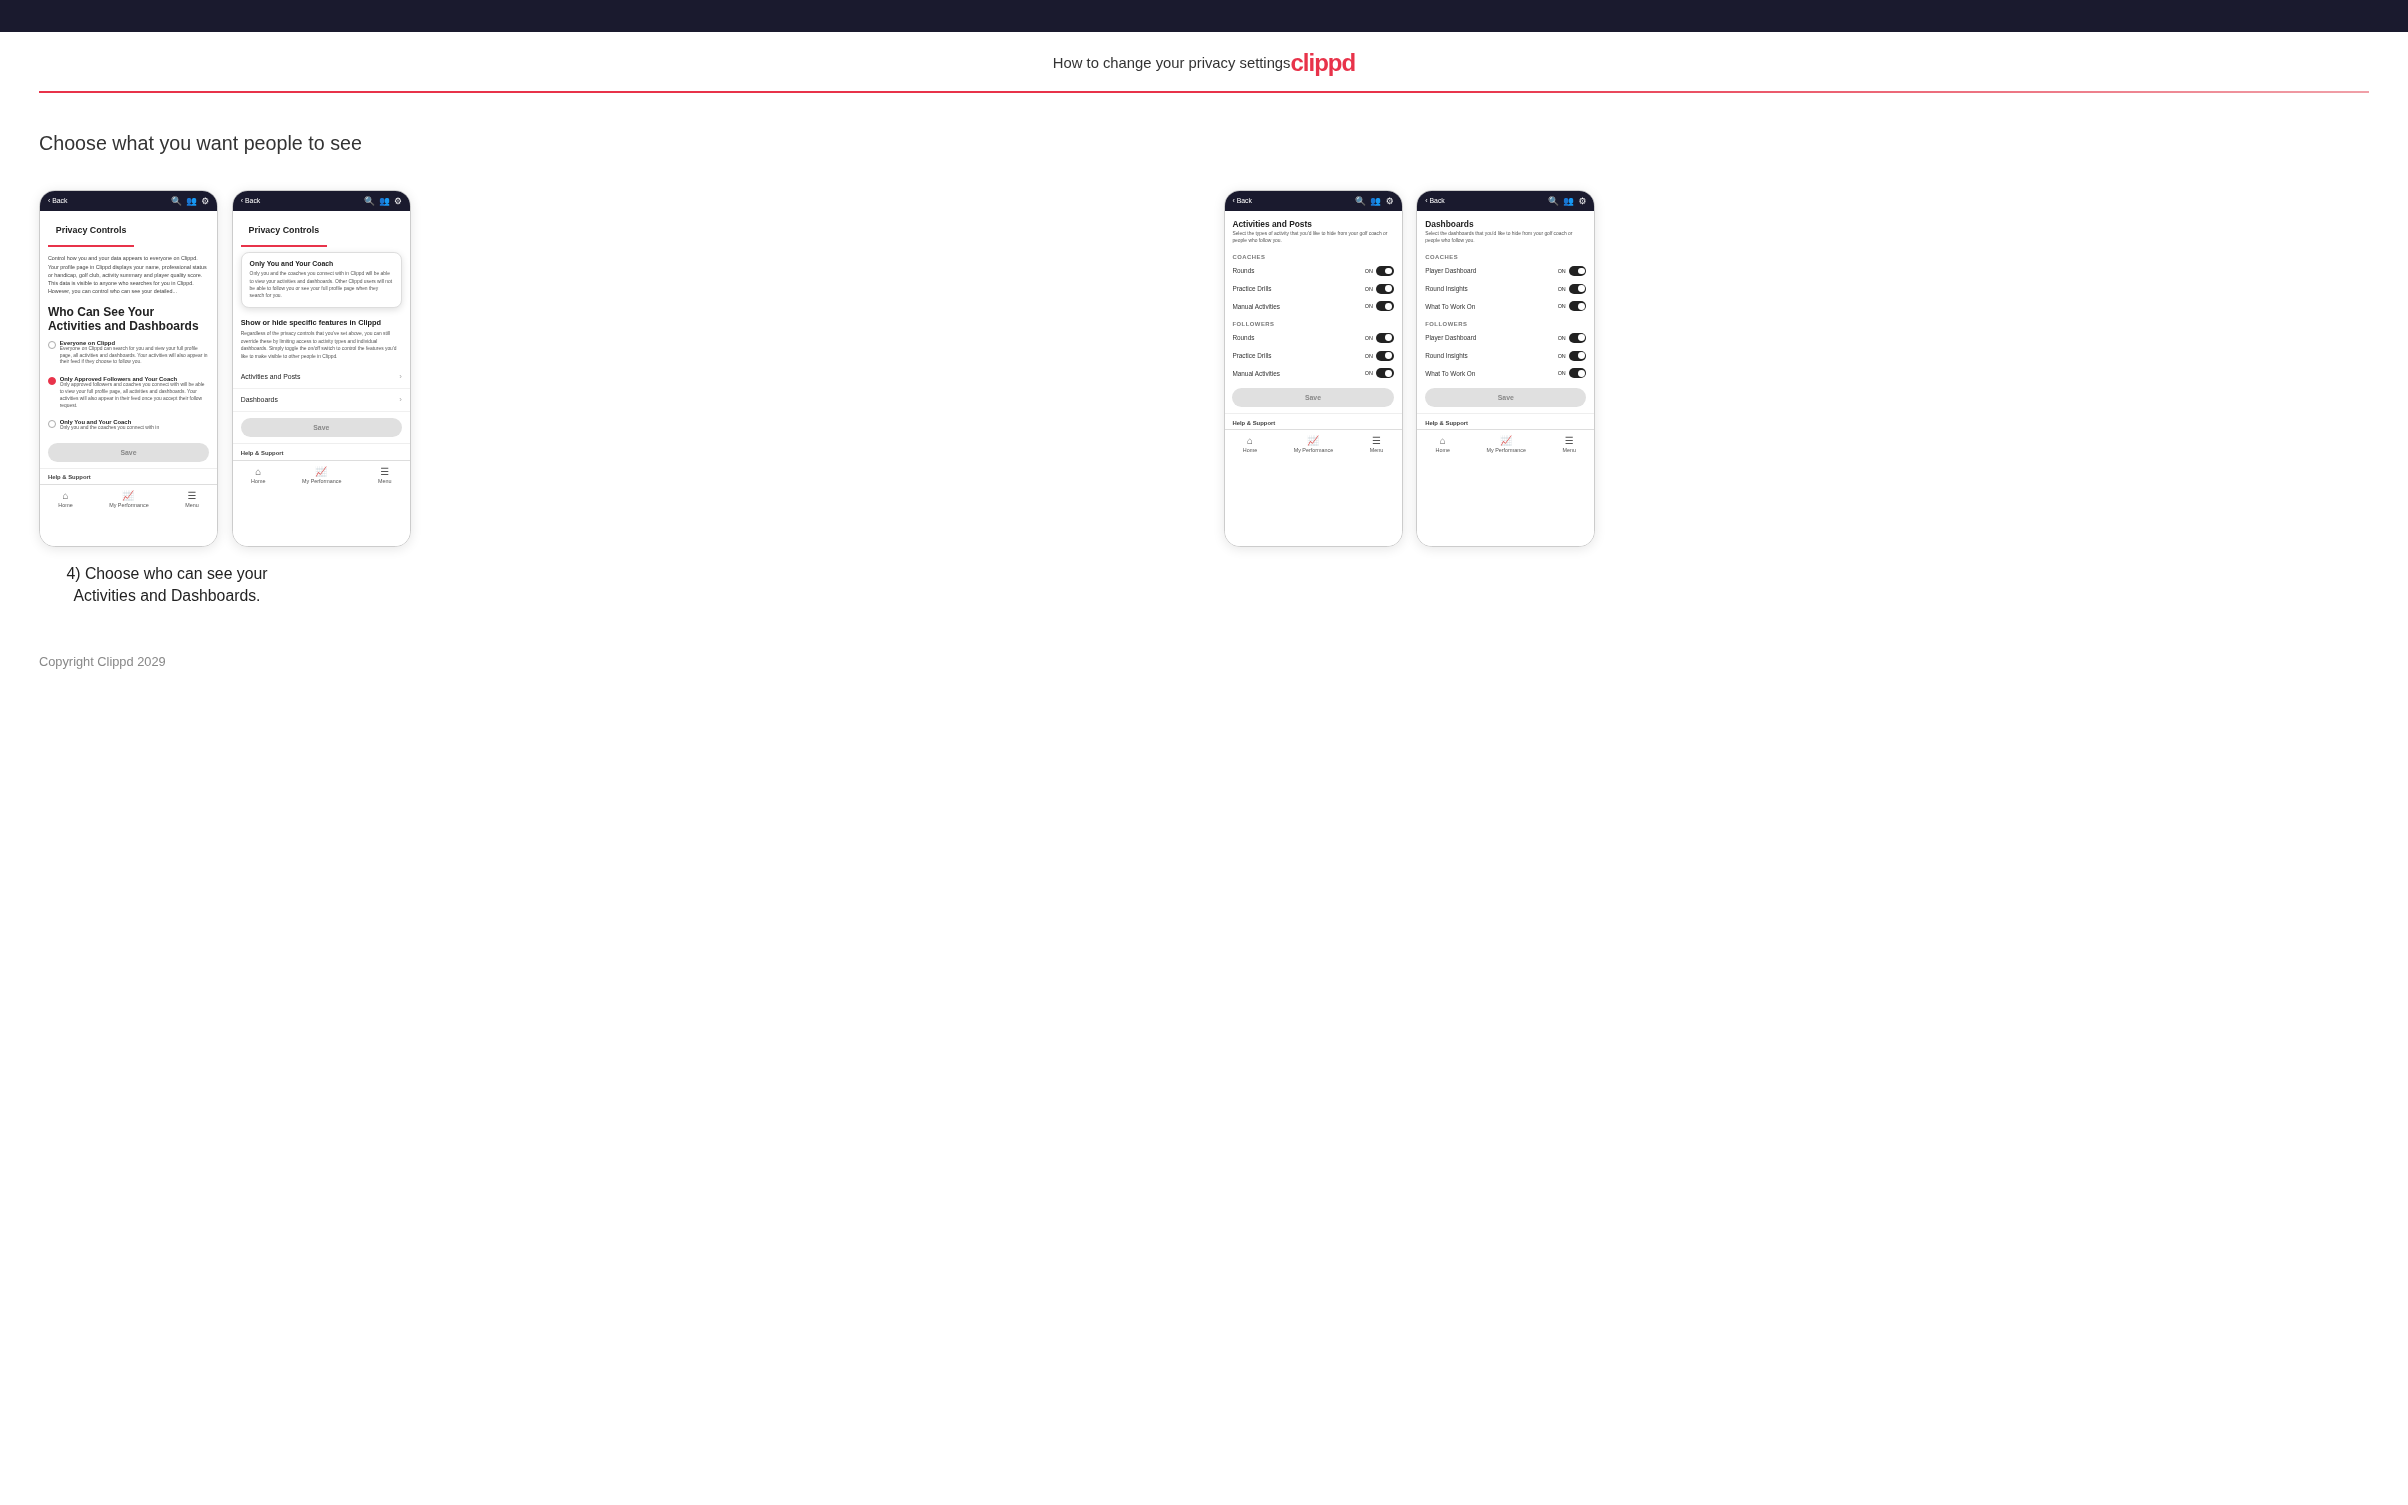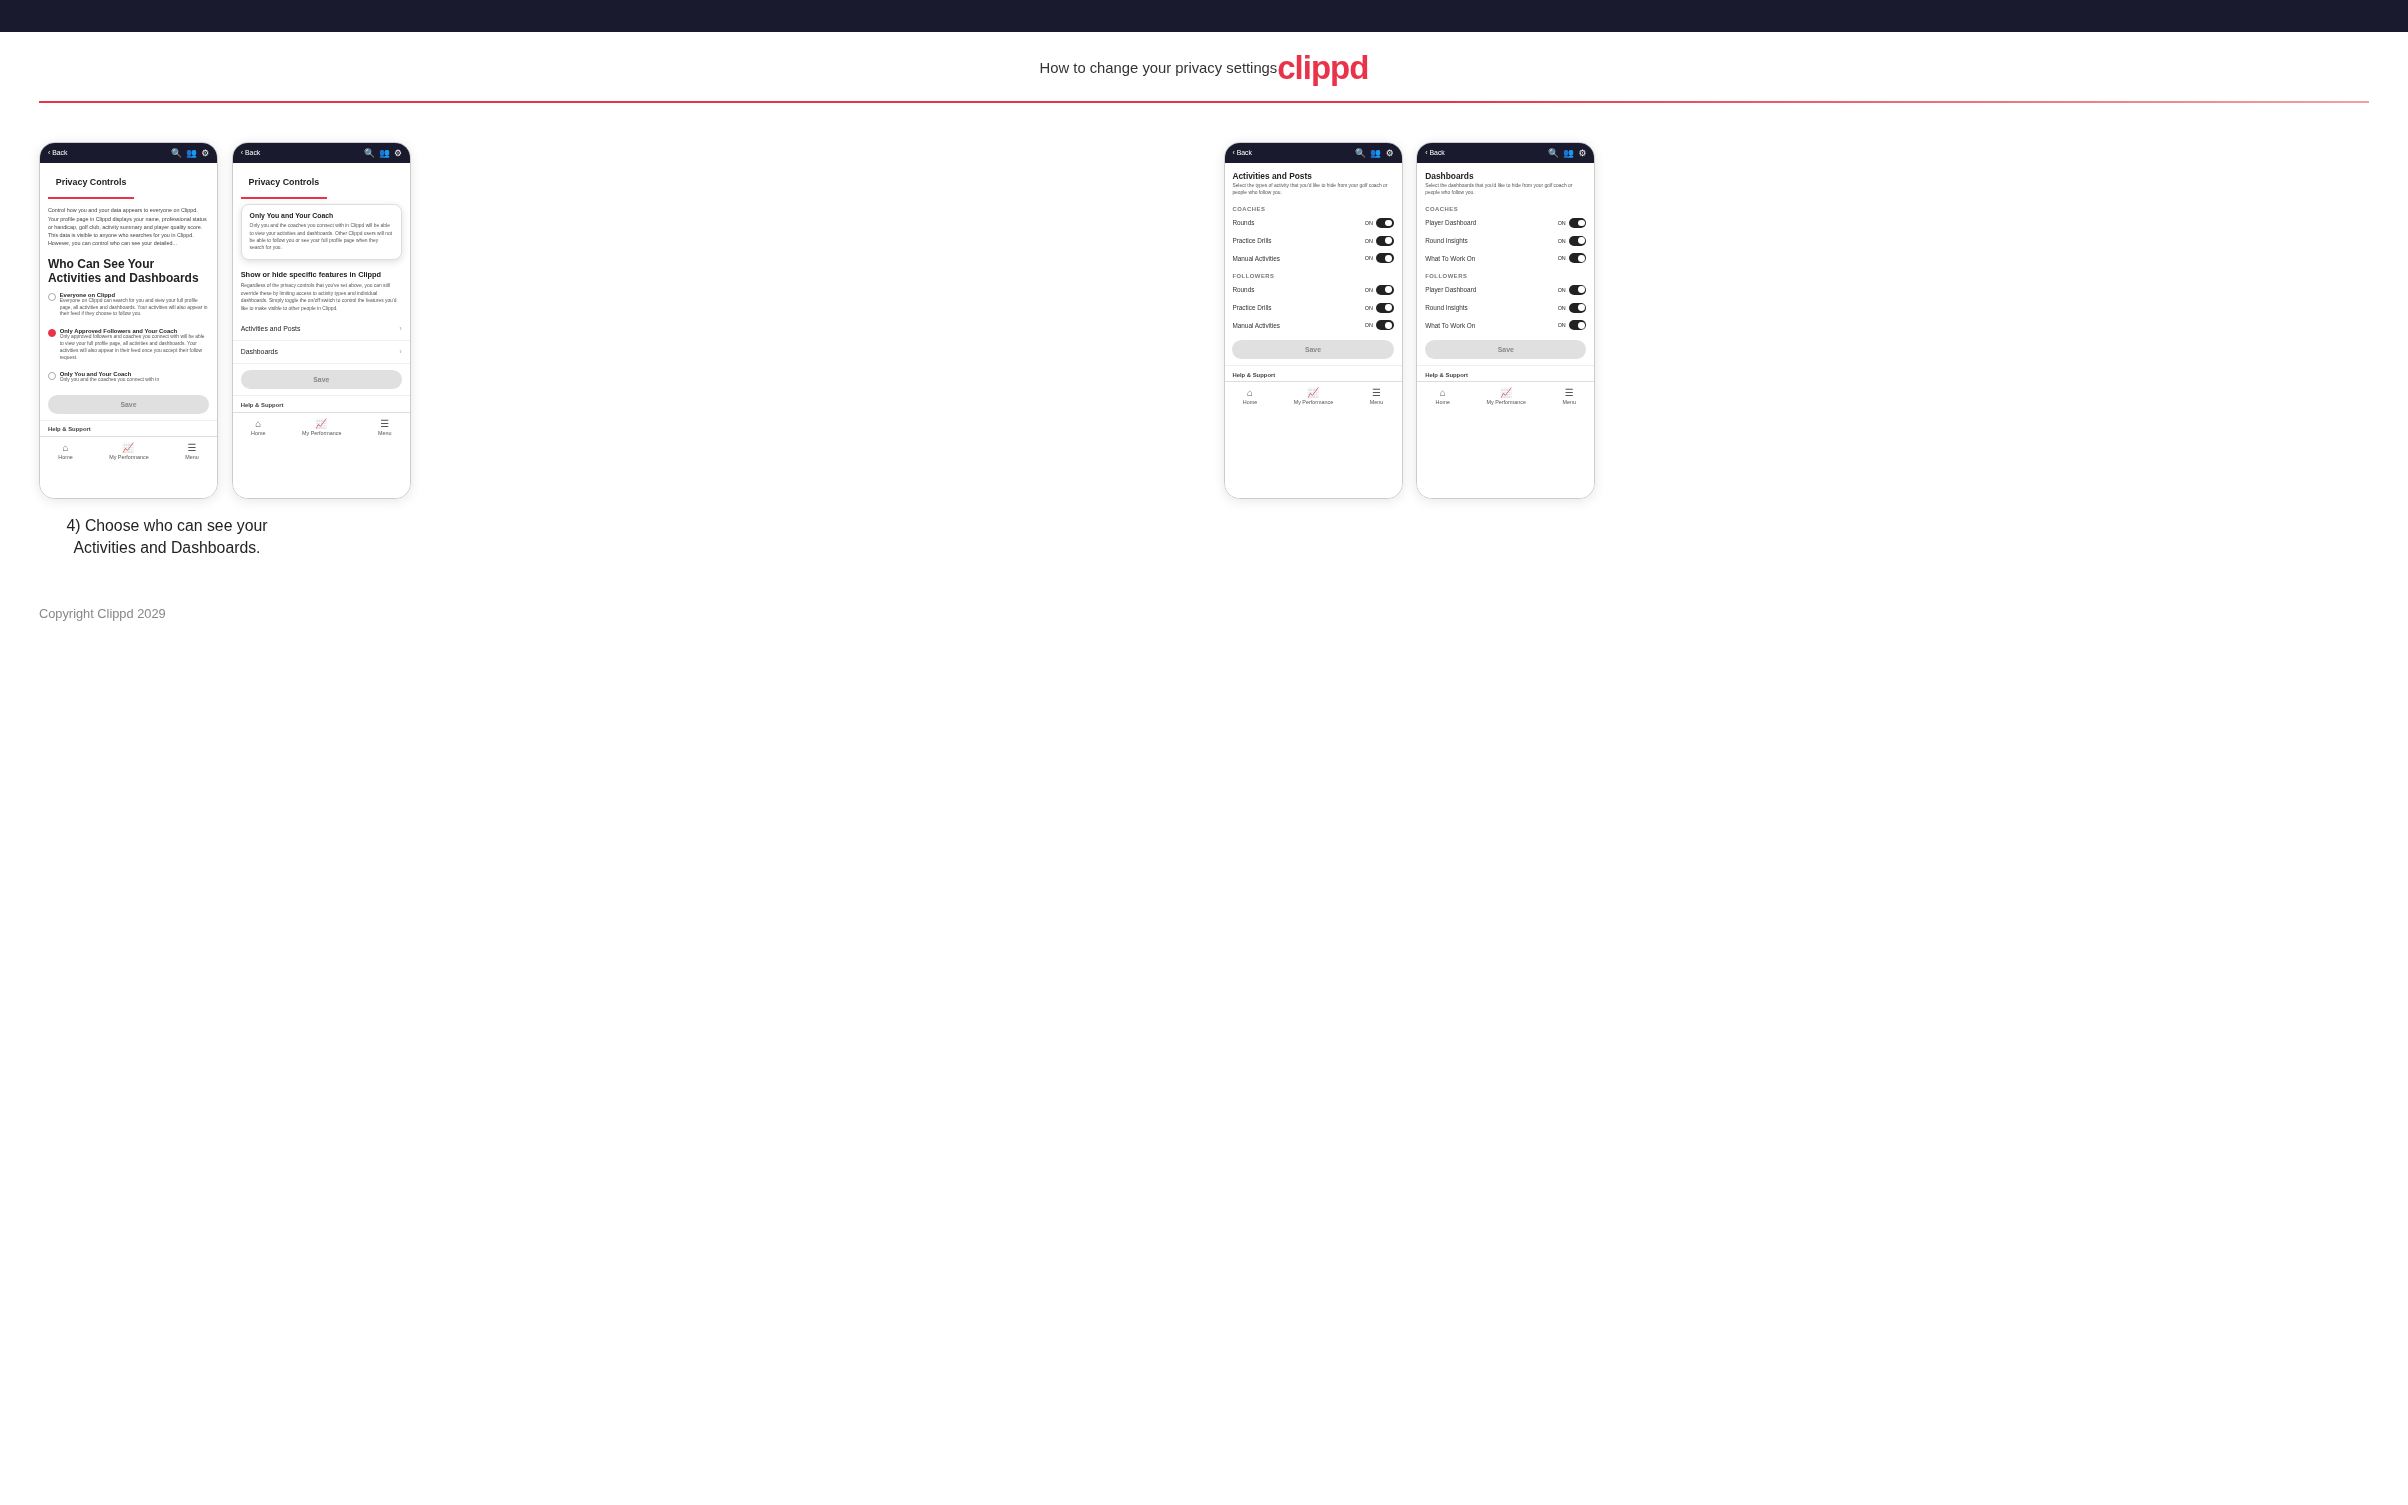--- a/index.html
+++ b/index.html
@@ -22,21 +22,21 @@
       display: flex;
       align-items: center;
       justify-content: center;
       padding: 17.7px 39px 13.8px 39px;
     }
     .header-title {
       font-size: 14.8px;
       color: #333;
     }
     .logo {
-      font-size: 33px;
+      font-size: 24px;
       font-weight: 800;
       color: #e8334a;
       letter-spacing: -1px;
     }
 
     
     .header-divider {
       height: 2px;
       background: linear-gradient(to right, #e8334a 60%, #f0a0a8 100%);
       margin: 0 39px;
@@ -365,20 +365,21 @@
 <div class="top-bar"></div>
 
 <div class="header">
   <span class="header-title">How to change your privacy settings</span>
   <span class="logo">clippd</span>
 </div>
 
 <div class="header-divider"></div>
 
 <div class="main">
+  <div class="page-subheading">Choose what you want people to see</div>
 
   <div class="steps-layout">
 
     <div class="step-group">
       <div class="step-phones-row">
 
         <div class="phone-mockup">
           <div class="phone-screen">
 
             <div class="phone-nav">

